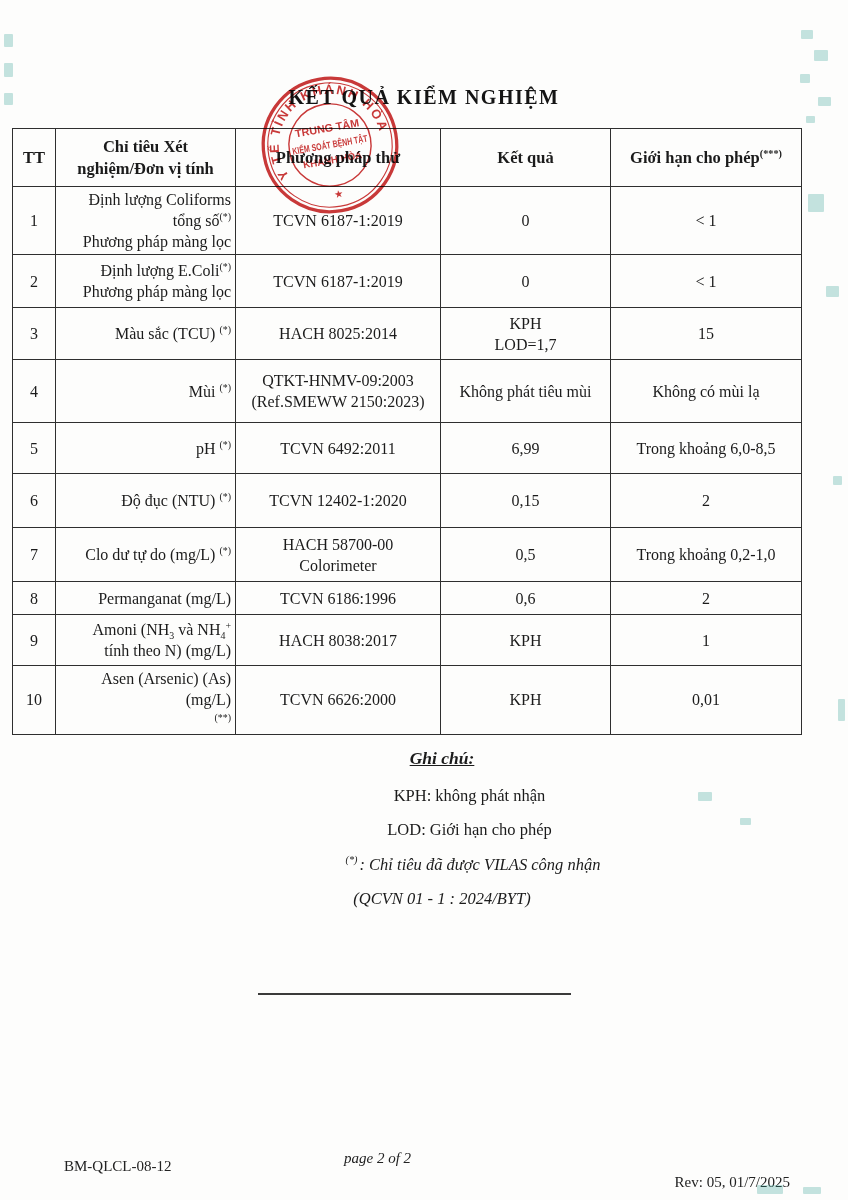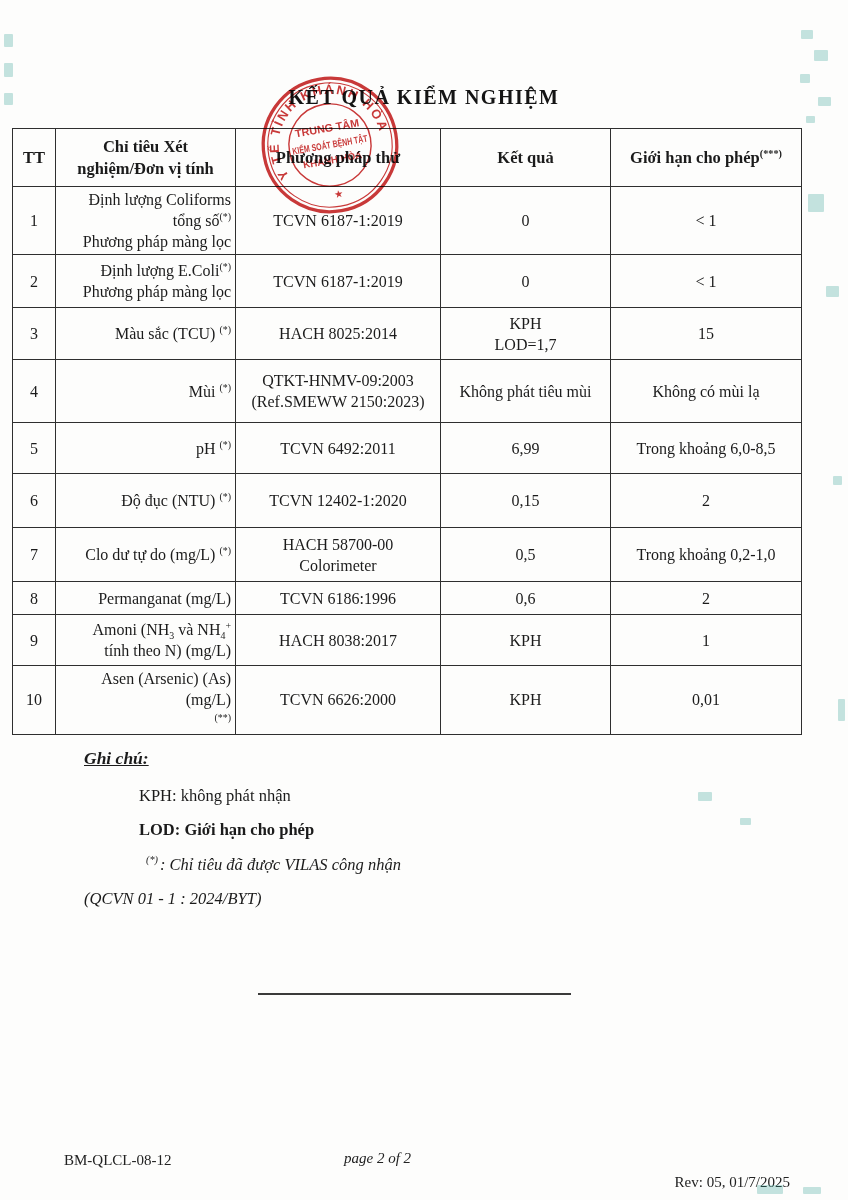--- a/index.html
+++ b/index.html
@@ -48,32 +48,32 @@
   sup{font-size:0.62em;vertical-align:super;line-height:0;}
   sub{font-size:0.62em;vertical-align:sub;line-height:0;}
   
   .stamp{
     position:absolute;left:253px;top:68px;width:154px;height:154px;
     mix-blend-mode:multiply;opacity:0.92;
     transform:rotate(-10deg);
     pointer-events:none;z-index:5;
   }
   
-  .notes{position:absolute;left:84px;top:748px;width:700px;font-size:16.5px;}
+  .notes{position:absolute;left:92px;top:748px;width:700px;font-size:16.5px;text-align:center;}
   .notes-heading{
     font-weight:bold;font-style:italic;text-decoration:underline;
     font-size:17.5px;margin-bottom:16px;
   }
   .note-line{margin-bottom:12px;line-height:1.35;}
   .note-line.it{font-style:italic;}
   .note-sup{font-style:italic;margin-right:2px;}
   
   .divider{position:absolute;left:258px;top:993px;width:313px;border-top:2px solid #3a3a3a;}
   .footer{position:absolute;top:1150px;left:0;width:848px;font-size:15px;color:#222;}
-  .footer-left{position:absolute;left:64px;top:2px;text-align:right;}
+  .footer-left{position:absolute;left:64px;top:8px;text-align:right;}
   .footer-center{position:absolute;left:344px;top:0;font-style:italic;}
   .footer-right{position:absolute;right:58px;top:0;margin-top:24px;}
   
   .artifact{position:absolute;background:#2e9e8f;opacity:0.28;border-radius:1px;}
 </style>
 </head>
 <body>
 
 <div class="page">
 
@@ -183,21 +183,21 @@
     <text x="75" y="62" text-anchor="middle" font-size="10.5" font-weight="bold" fill="#c62828" font-family="Liberation Sans, sans-serif">TRUNG TÂM</text>
     <text x="75" y="78" text-anchor="middle" font-size="9.5" font-weight="bold" fill="#c62828" font-family="Liberation Sans, sans-serif" textLength="74" lengthAdjust="spacingAndGlyphs">KIỂM SOÁT BỆNH TẬT</text>
     <text x="75" y="93" text-anchor="middle" font-size="9.5" font-weight="bold" fill="#c62828" font-family="Liberation Sans, sans-serif">KHÁNH HÒA</text>
     <text x="75" y="127" text-anchor="middle" font-size="10" fill="#c62828">★</text>
   </svg>
 
   <div class="notes">
     <div class="notes-heading">Ghi chú:</div>
     <div>
         <div class="note-line" style="padding-left: 55px;">KPH: không phát nhận</div>
-        <div class="note-line" style="padding-left: 55px; font-weight: bold;">LOD: Giới hạn cho phép</div>
+        <div class="note-line" style="padding-left: 55px;">LOD: Giới hạn cho phép</div>
         <div class="note-line it" style="padding-left: 62px;"><sup class="note-sup">(*)</sup>:  Chỉ tiêu đã được VILAS công nhận</div>
         <div class="note-line it" style="padding-left: 0px;">(QCVN 01 - 1 : 2024/BYT)</div>
       </div>
   </div>
 
   <div class="divider"></div>
 
   <div class="footer">
     <span class="footer-left">BM-QLCL-08-12</span>
     <span class="footer-center">page 2 of 2</span>

